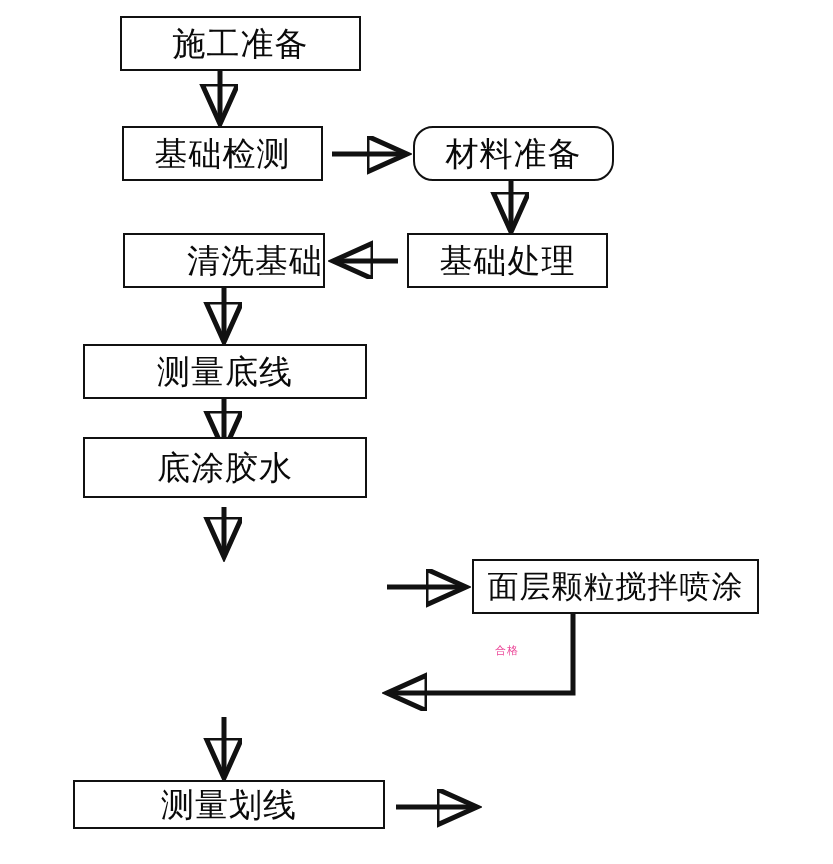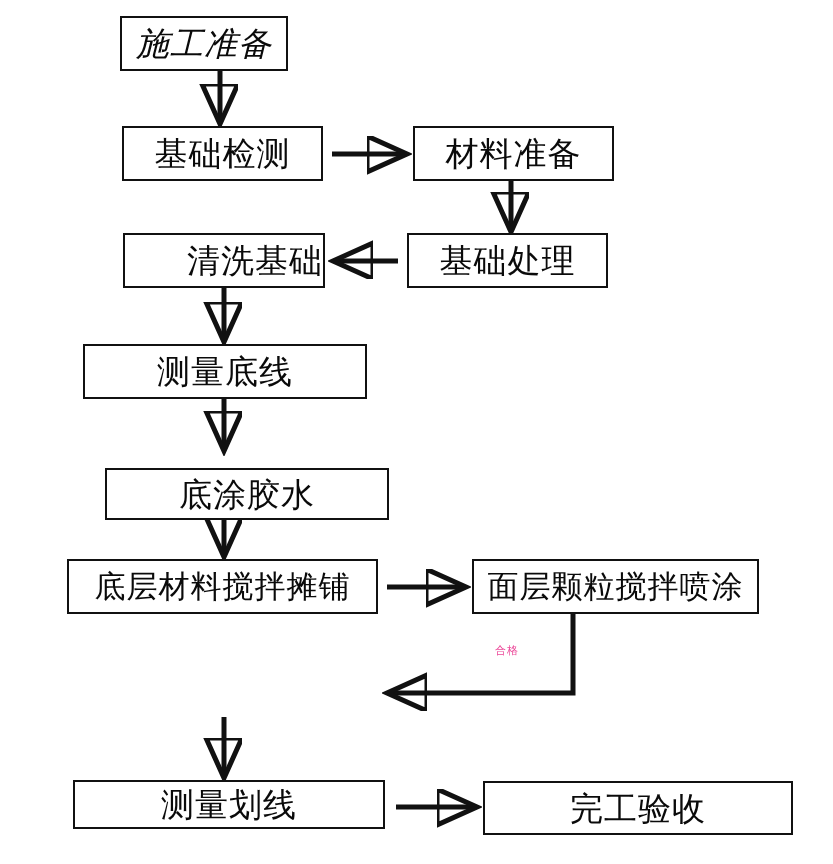--- a/index.html
+++ b/index.html
@@ -81,60 +81,54 @@
 
     <line x1="387" y1="587" x2="463" y2="587" stroke-width="5" marker-end="url(#ah)"></line>
 
     <path d="M573,613 L573,693 L390,693" stroke-width="5" marker-end="url(#ah)"></path>
 
     <line x1="224" y1="717" x2="224" y2="775" stroke-width="5" marker-end="url(#ah)"></line>
 
     <line x1="396" y1="807" x2="474" y2="807" stroke-width="5" marker-end="url(#ah)"></line>
   </svg>
 
-  <div class="node" style="left:120px; top:16px; width:168px; height:55px; font-size:33px;font-style:italic;">
+  <div class="node" style="left:120px; top:16px; width:241px; height:55px; font-size:33px;">
     <span class="node-label">施工准备</span>
   </div>
 
   <div class="node" style="left:122px; top:126px; width:201px; height:55px; font-size:33px;">
     <span class="node-label">基础检测</span>
   </div>
 
-  <div class="node" style="left:413px; top:126px; width:201px; height:55px; font-size:33px;">
+  <div class="node" style="left:413px; top:126px; width:201px; height:55px; font-size:33px;border-radius:20px;">
     <span class="node-label">材料准备</span>
   </div>
 
   <div class="node" style="left:123px; top:233px; width:202px; height:55px; font-size:33px;justify-content:flex-end;">
     <span class="node-label">清洗基础</span>
   </div>
 
   <div class="node" style="left:407px; top:233px; width:201px; height:55px; font-size:33px;">
     <span class="node-label">基础处理</span>
   </div>
 
   <div class="node" style="left:83px; top:344px; width:284px; height:55px; font-size:33px;align-items:center;">
     <span class="node-label">测量底线</span>
   </div>
 
-  <div class="node" style="left:83px; top:468px; width:284px; height:52px; font-size:33px;margin-left:22px;">
+  <div class="node" style="left:83px; top:437px; width:284px; height:61px; font-size:33px;">
     <span class="node-label">底涂胶水</span>
   </div>
 
-  <div class="node" style="left:67px; top:559px; width:311px; height:55px; font-size:31px;">
-    <span class="node-label">底层材料搅拌摊铺</span>
-  </div>
 
   <div class="node" style="left:472px; top:559px; width:287px; height:55px; font-size:31px;">
     <span class="node-label">面层颗粒搅拌喷涂</span>
   </div>
 
 
   <div class="node" style="left:73px; top:780px; width:312px; height:49px; font-size:33px;">
     <span class="node-label">测量划线</span>
   </div>
 
-  <div class="node" style="left:483px; top:781px; width:310px; height:54px; font-size:33px;">
-    <span class="node-label">完工验收</span>
-  </div>
 
   <div class="edge-label" style="left:495px; top:645px;">合格</div>
 
 </div>
 
 </body></html>

